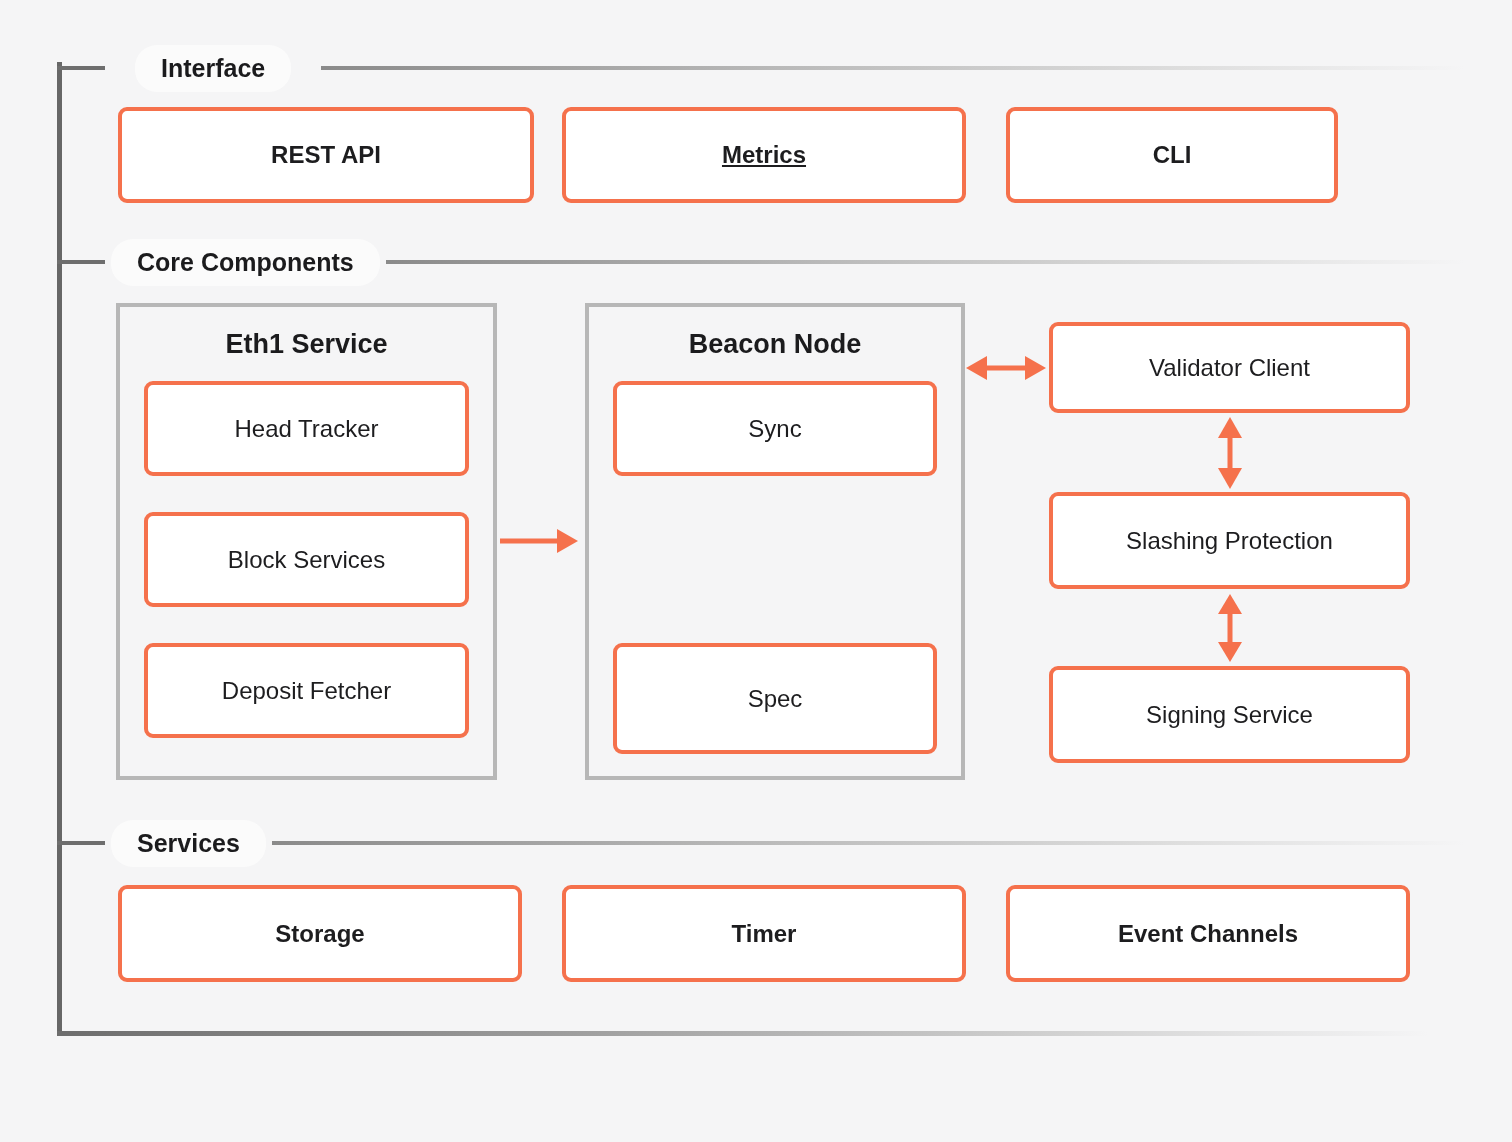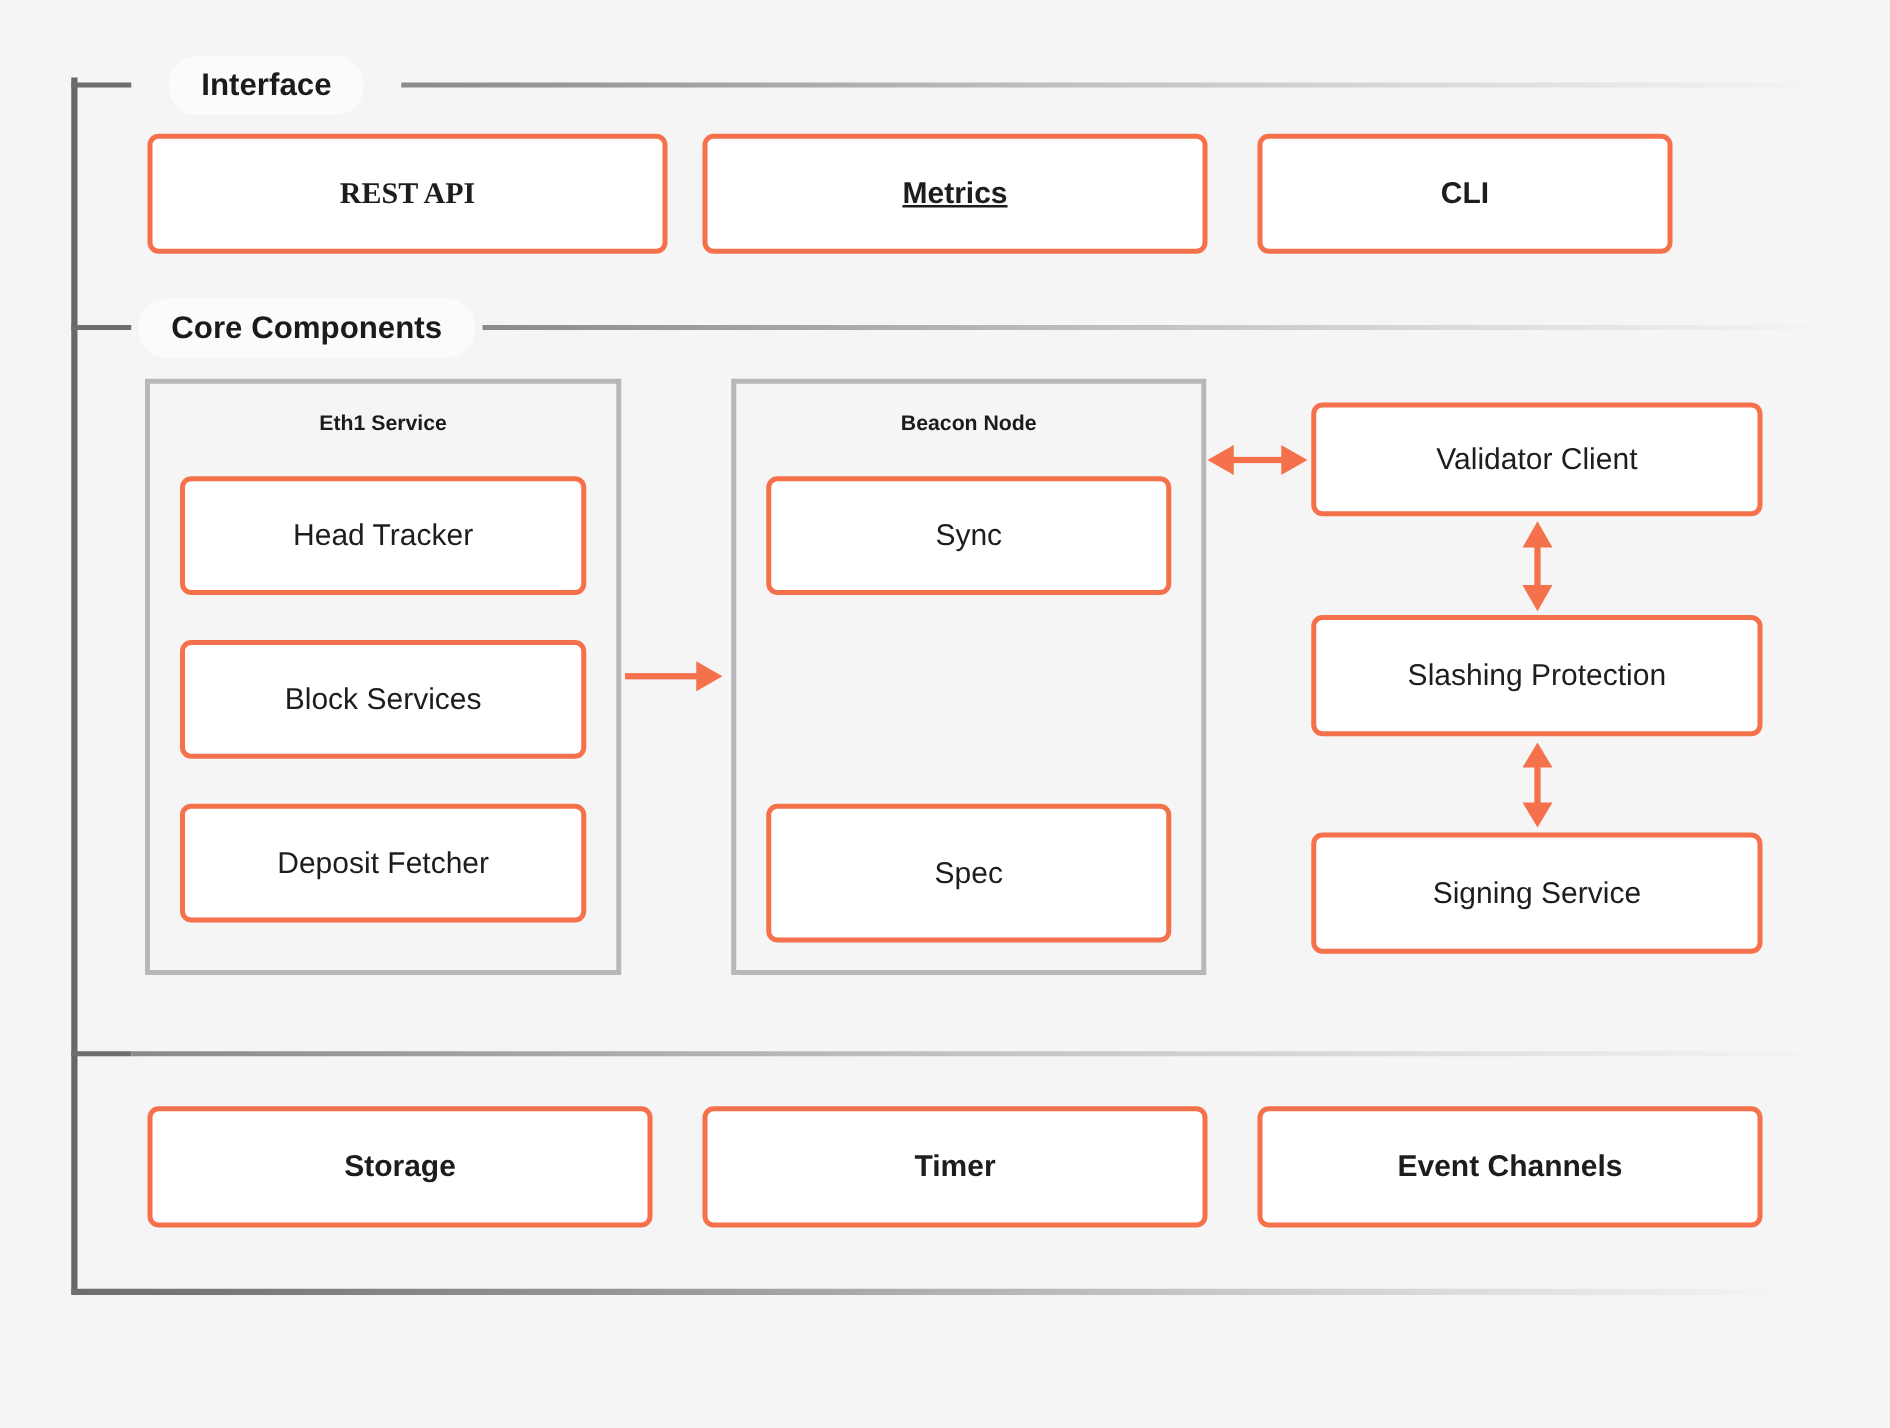--- a/index.html
+++ b/index.html
@@ -33,42 +33,42 @@
     font-size:24px;box-sizing:border-box;text-align:center;
   }
   .node.bold{font-weight:bold;}
 
   
   .container{
     position:absolute;border:4px solid #b7b7b7;box-sizing:border-box;background:transparent;
   }
   .container-title{
     position:absolute;top:22px;left:0;right:0;text-align:center;
-    font-size:17px;font-weight:bold;color:#1b1b1d;
+    font-size:27px;font-weight:bold;color:#1b1b1d;
   }
   .container .node{left:24px;right:24px;width:auto;}
 
   .arrow{position:absolute;}
   .arrow svg{display:block;}
 </style>
 </head>
 <body>
 
 <div class="stage">
 
   <div class="bracket-v"></div>
   <div class="bracket-bottom"></div>
 
   <div class="section-header" style="top:40px;gap:24px;">
     <div class="section-stub"></div>
     <div class="section-label">Interface</div>
     <div class="section-line"></div>
   </div>
 
-  <div class="node bold" style="left:118px;top:107px;width:416px;height:96px;font-family:Liberation Serif, serif;">REST API</div>
+  <div class="node bold" style="left:118px;top:107px;width:416px;height:96px;">REST API</div>
   <div class="node bold" style="left:562px;top:107px;width:404px;height:96px;text-decoration:underline;">Metrics</div>
   <div class="node bold" style="left:1006px;top:107px;width:332px;height:96px;">CLI</div>
 
   <div class="section-header" style="top:234px;">
     <div class="section-stub"></div>
     <div class="section-label">Core Components</div>
     <div class="section-line"></div>
   </div>
 
   <div class="container" style="left:116px;top:303px;width:381px;height:477px;">
@@ -114,20 +114,21 @@
   <div class="arrow" style="left:1217px;top:594px;">
     <svg width="26" height="68" viewBox="0 0 26 68">
       <rect x="10.5" y="15" width="5" height="38" fill="#f5714c"></rect>
       <polygon points="1,20 13,0 25,20" fill="#f5714c"></polygon>
       <polygon points="1,48 13,68 25,48" fill="#f5714c"></polygon>
     </svg>
   </div>
 
   <div class="section-header" style="top:815px;">
     <div class="section-stub"></div>
+    <div class="section-label">Services</div>
     <div class="section-line"></div>
   </div>
 
   <div class="node bold" style="left:118px;top:885px;width:404px;height:97px;">Storage</div>
   <div class="node bold" style="left:562px;top:885px;width:404px;height:97px;">Timer</div>
   <div class="node bold" style="left:1006px;top:885px;width:404px;height:97px;">Event Channels</div>
 
 </div>
 
 </body></html>

